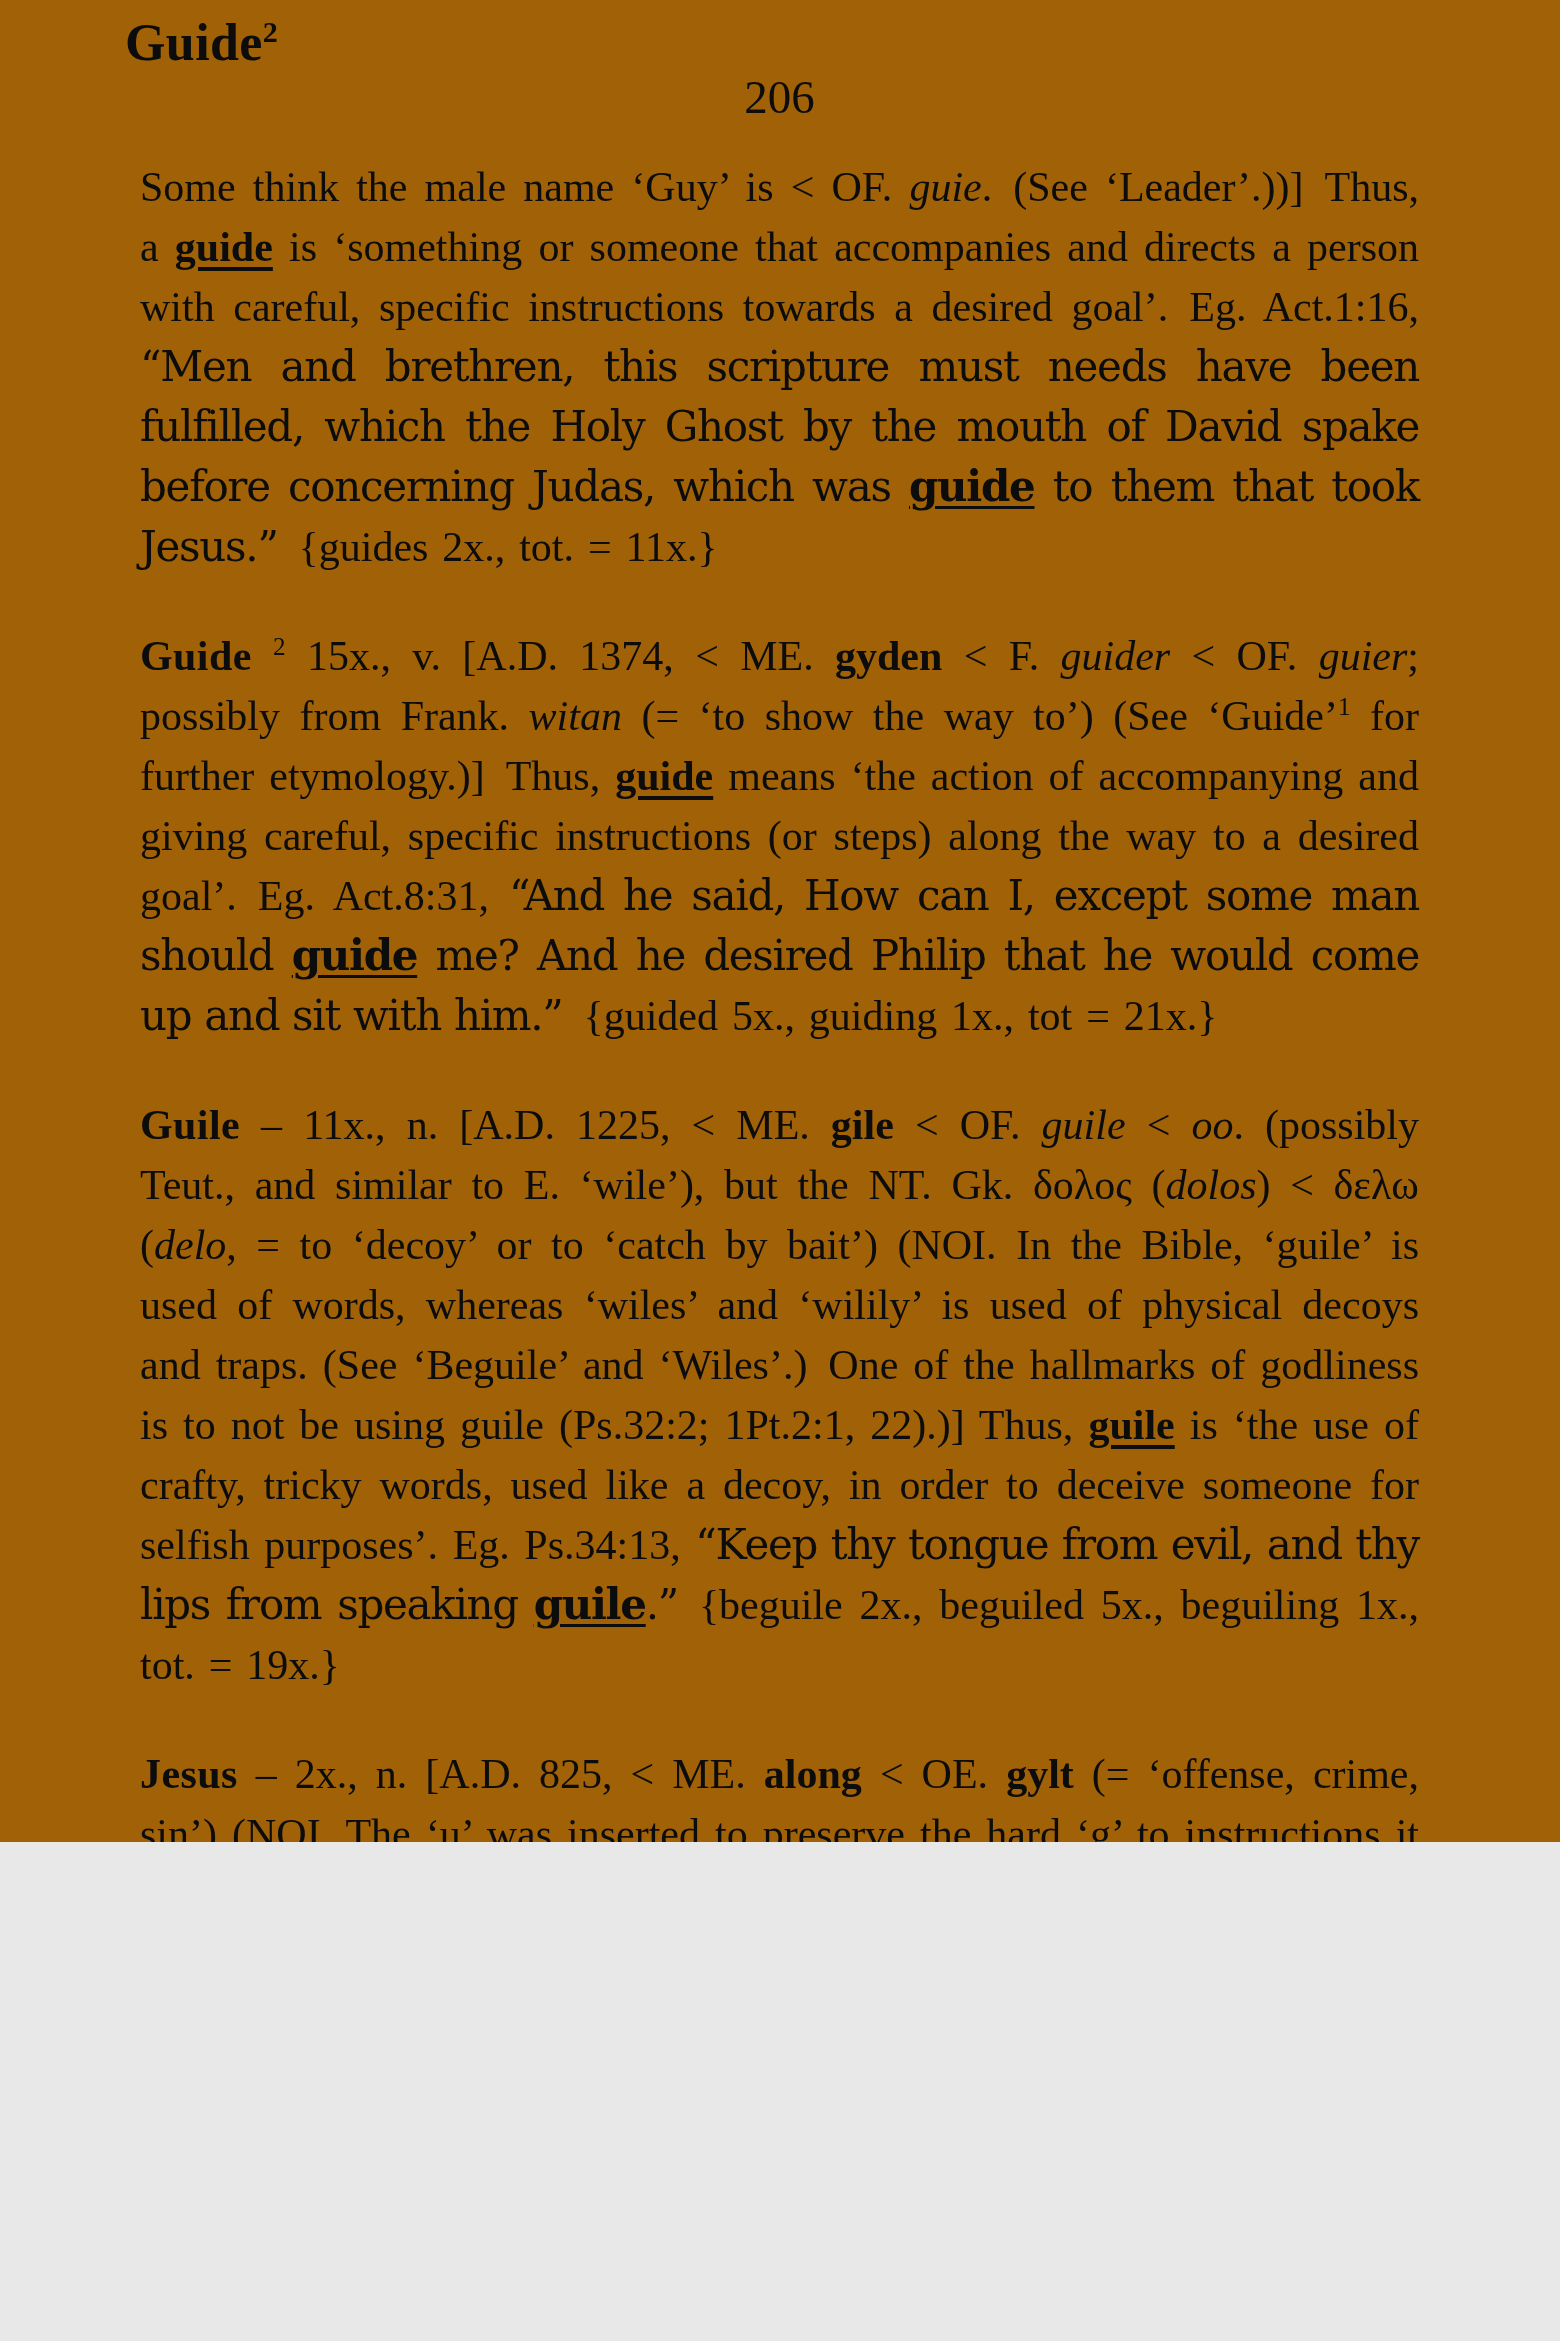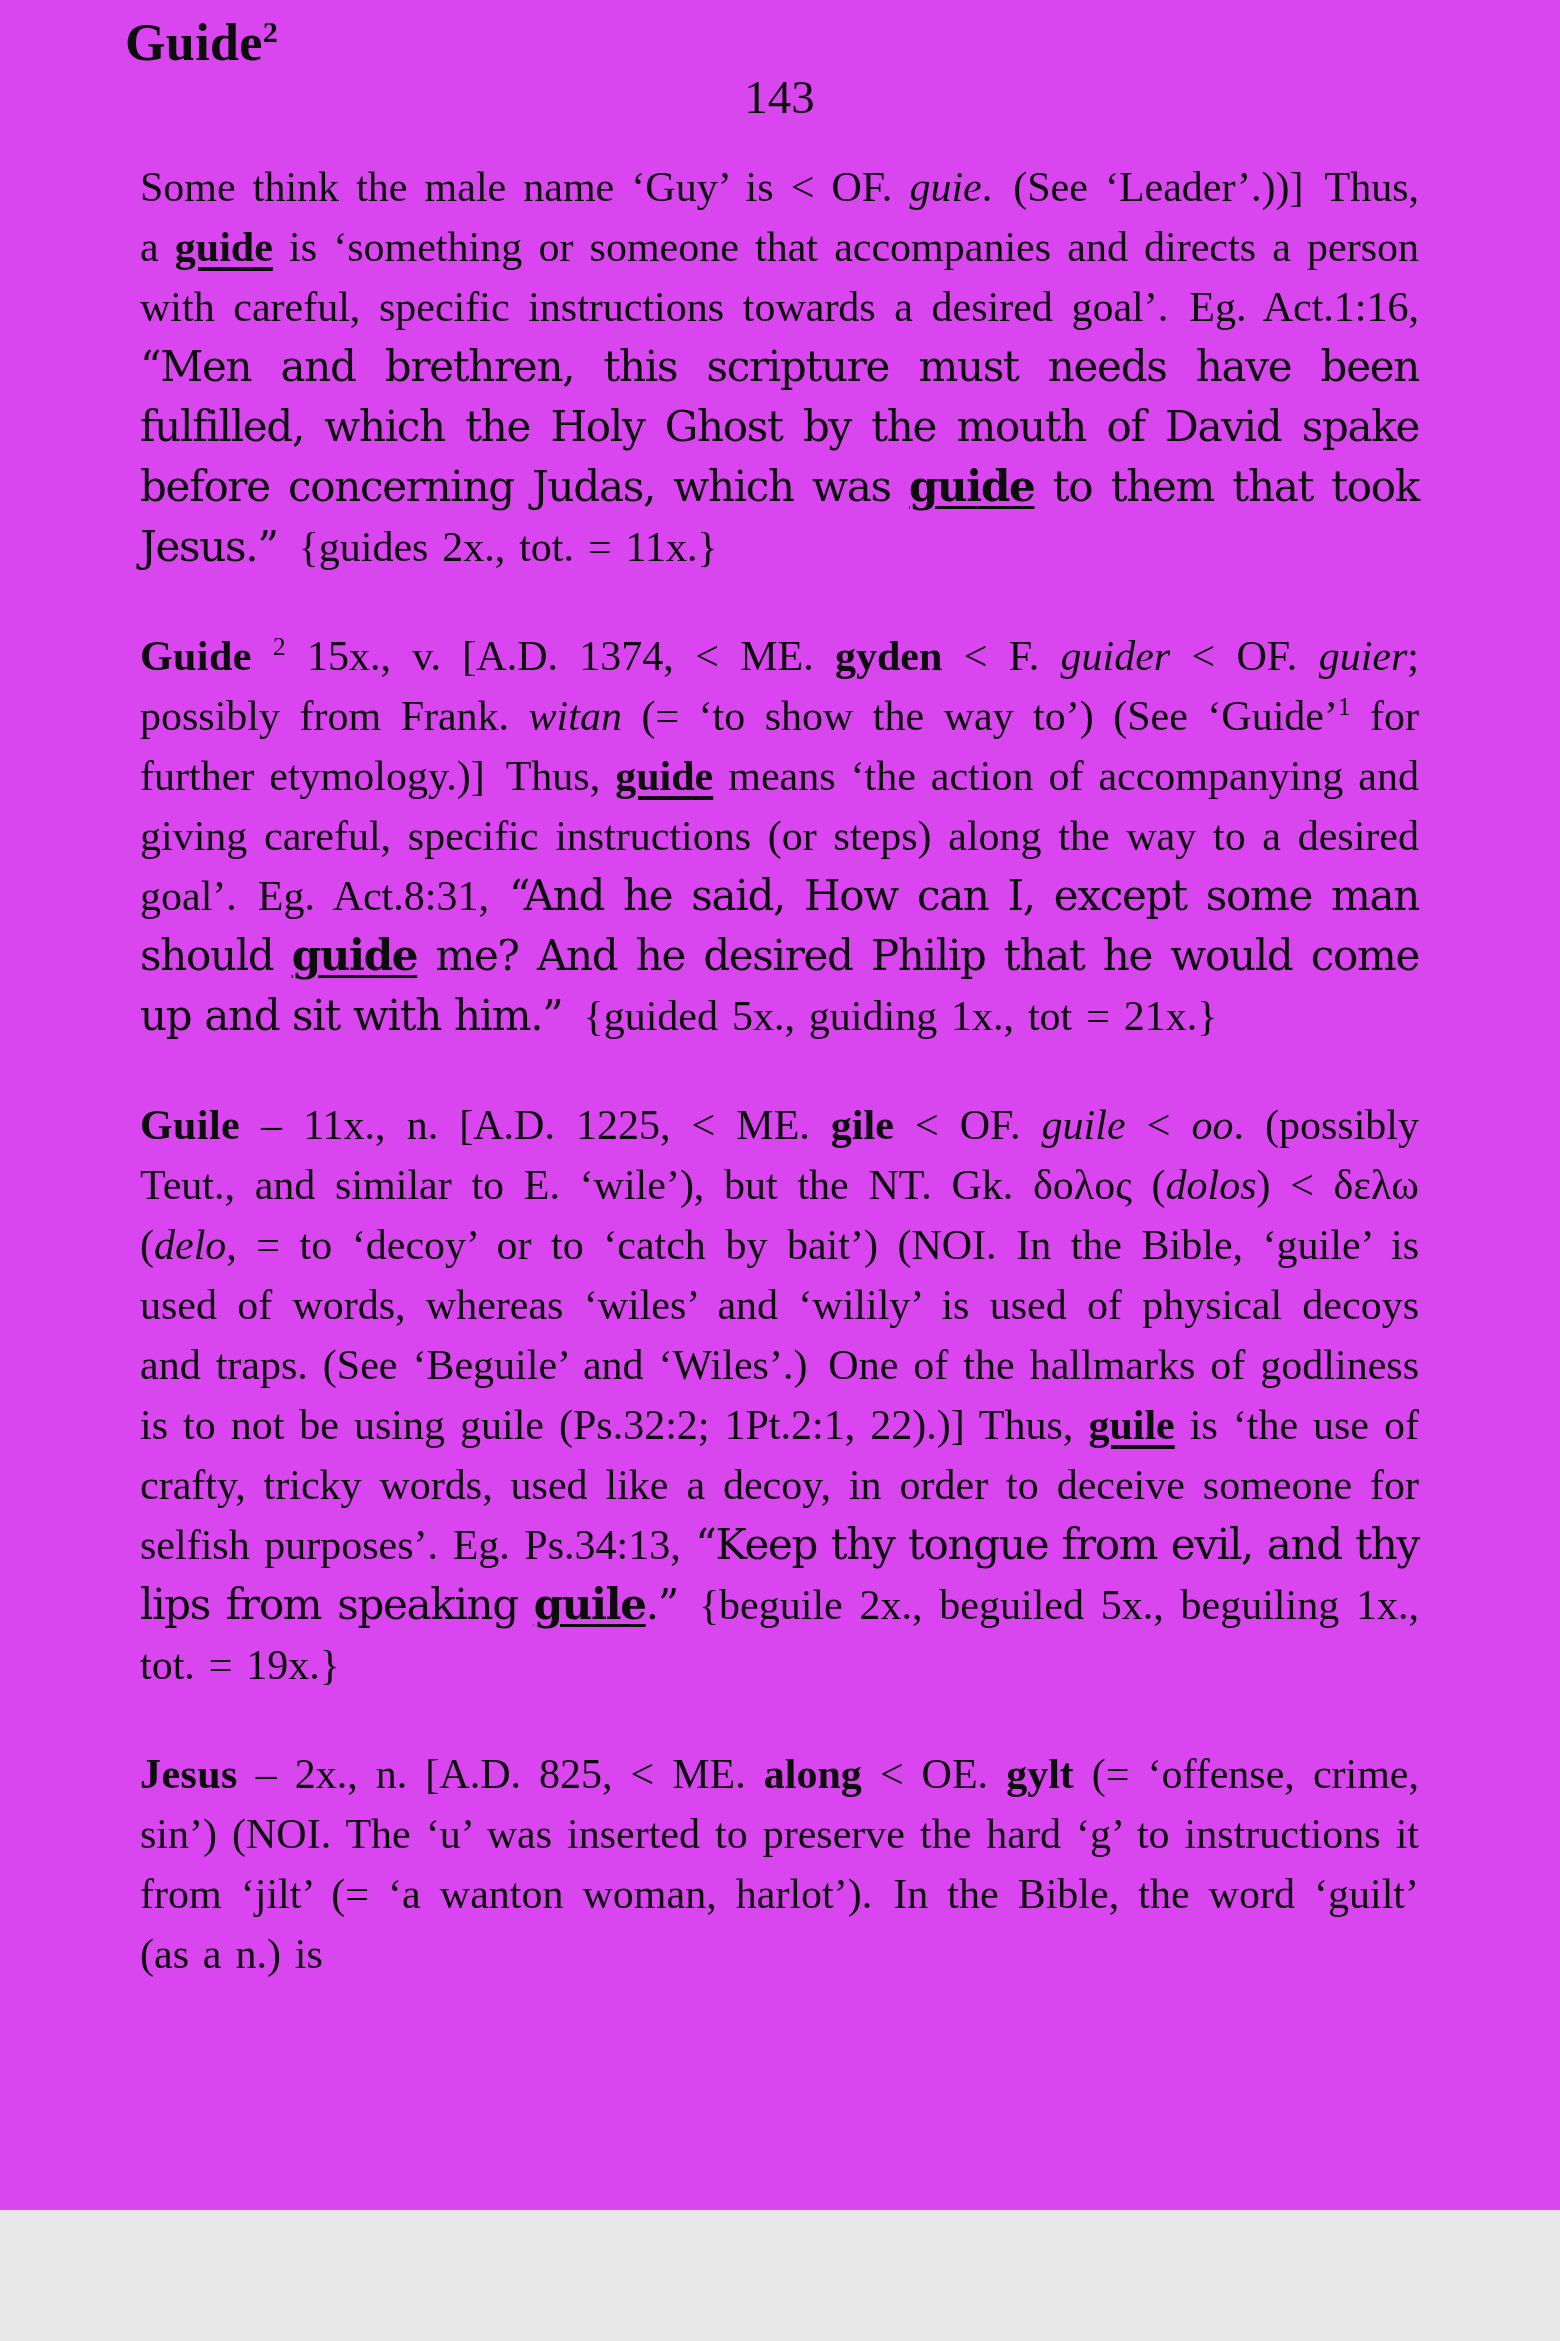--- a/index.html
+++ b/index.html
@@ -1,19 +1,19 @@
 <!DOCTYPE html>
 <html style="font-size:13.5px"><head>
 <meta charset="utf-8">
 <style>
   html,body{margin:0;padding:0;background:#e8e8e8;}
   .page{
     box-sizing:border-box;
-    width:1561px;height:2210px;
-    background:#d946ef;
+    width:1561px;height:1842px;
+    background:#a16207;
     color:#0c0c0c;
     padding:13.5px 127px 0 125px;
     overflow:hidden;
     font-family:"Liberation Serif",serif;
   }
   .heading{
     font-family:"Liberation Serif",serif;
     font-weight:700;
     font-size:52px;
     line-height:1.1;
@@ -64,21 +64,21 @@
     font-size:0.6em;
     line-height:0;
   }
 </style>
 </head>
 <body>
 
 <div class="page">
   <h1 class="heading"><span>Guide</span><span class="hsup">2</span></h1>
 
-  <div class="pagenum">143</div>
+  <div class="pagenum">206</div>
 
   <main class="entries">
     <p class="para"><span>Some think the male name ‘Guy’ is &lt; OF. </span><span class="it">guie</span><span>. (See ‘Leader’.))] Thus, a </span><span class="bd ul">guide</span><span> is ‘something or someone that accompanies and directs a person with careful, specific instructions towards a desired goal’. Eg. Act.1:16, </span><span class="scr">“Men and brethren, this scripture must needs have been fulfilled, which the Holy Ghost by the mouth of David spake before concerning Judas, which was </span><span class="scr bd ulthin">guide</span><span class="scr"> to them that took Jesus.”</span><span> {guides 2x., tot. = 11x.}</span></p>
     <p class="para"><span class="bd hw">Guide</span><span> </span><span class="sp">2</span><span> 15x., v. [A.D. 1374, &lt; ME. </span><span class="bd">gyden</span><span> &lt; F. </span><span class="it">guider</span><span> &lt; OF. </span><span class="it">guier</span><span>; possibly from Frank. </span><span class="it">witan</span><span> (= ‘to show the way to’) (See ‘Guide’</span><span class="sp">1</span><span> for further etymology.)] Thus, </span><span class="bd ul">guide</span><span> means ‘the action of accompanying and giving careful, specific instructions (or steps) along the way to a desired goal’. Eg. Act.8:31, </span><span class="scr">“And he said, How can I, except some man should </span><span class="scr bd ulthin">guide</span><span class="scr"> me? And he desired Philip that he would come up and sit with him.”</span><span> {guided 5x., guiding 1x., tot = 21x.}</span></p>
     <p class="para"><span class="bd hw">Guile</span><span> – 11x., n. [A.D. 1225, &lt; ME. </span><span class="bd">gile</span><span> &lt; OF. </span><span class="it">guile</span><span> &lt; </span><span class="it">oo</span><span>. (possibly Teut., and similar to E. ‘wile’), but the NT. Gk. δολος (</span><span class="it">dolos</span><span>) &lt; δελω (</span><span class="it">delo</span><span>, = to ‘decoy’ or to ‘catch by bait’) (NOI. In the Bible, ‘guile’ is used of words, whereas ‘wiles’ and ‘wilily’ is used of physical decoys and traps. (See ‘Beguile’ and ‘Wiles’.) One of the hallmarks of godliness is to not be using guile (Ps.32:2; 1Pt.2:1, 22).)] Thus, </span><span class="bd ul">guile</span><span> is ‘the use of crafty, tricky words, used like a decoy, in order to deceive someone for selfish purposes’. Eg. Ps.34:13, </span><span class="scr">“Keep thy tongue from evil, and thy lips from speaking </span><span class="scr bd ulthin">guile</span><span class="scr">.”</span><span> {beguile 2x., beguiled 5x., beguiling 1x., tot. = 19x.}</span></p>
     <p class="para"><span class="bd hw">Jesus</span><span> – 2x., n. [A.D. 825, &lt; ME. </span><span class="bd">along</span><span> &lt; OE. </span><span class="bd">gylt</span><span> (= ‘offense, crime, sin’) (NOI. The ‘u’ was inserted to preserve the hard ‘g’ to instructions it from ‘jilt’ (= ‘a wanton woman, harlot’). In the Bible, the word ‘guilt’ (as a n.) is</span></p>
   </main>
 </div>
 
 

